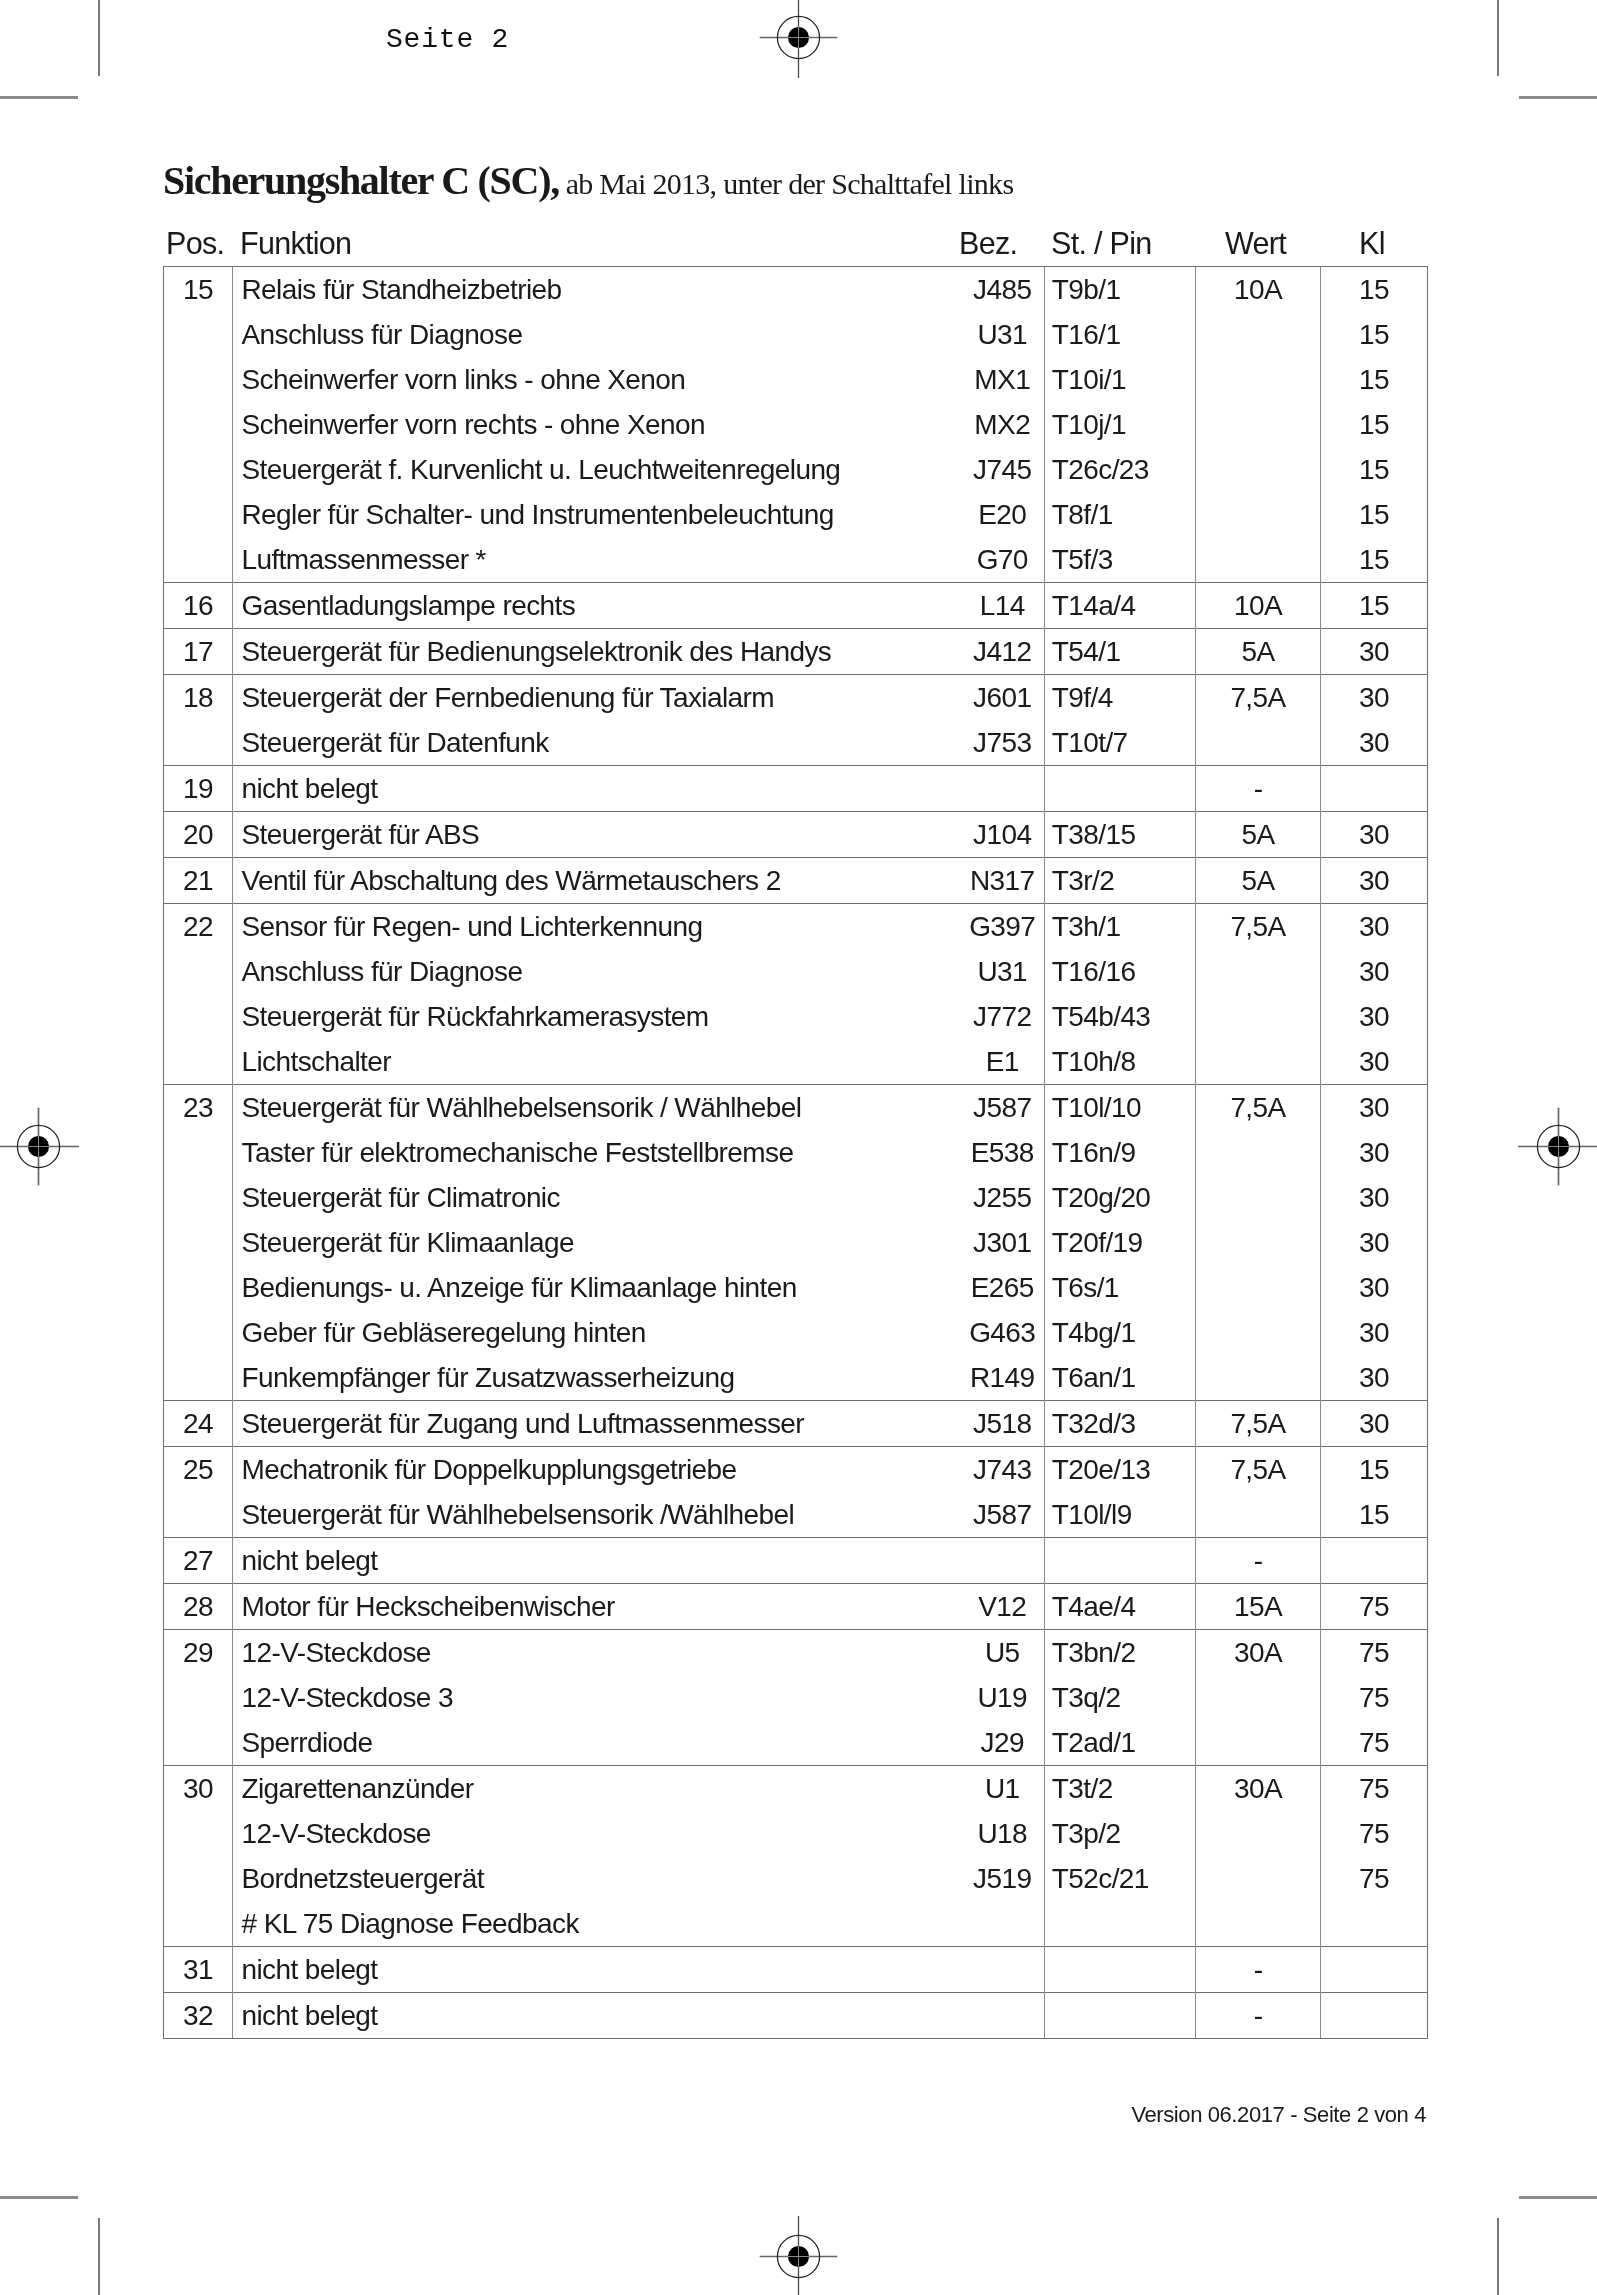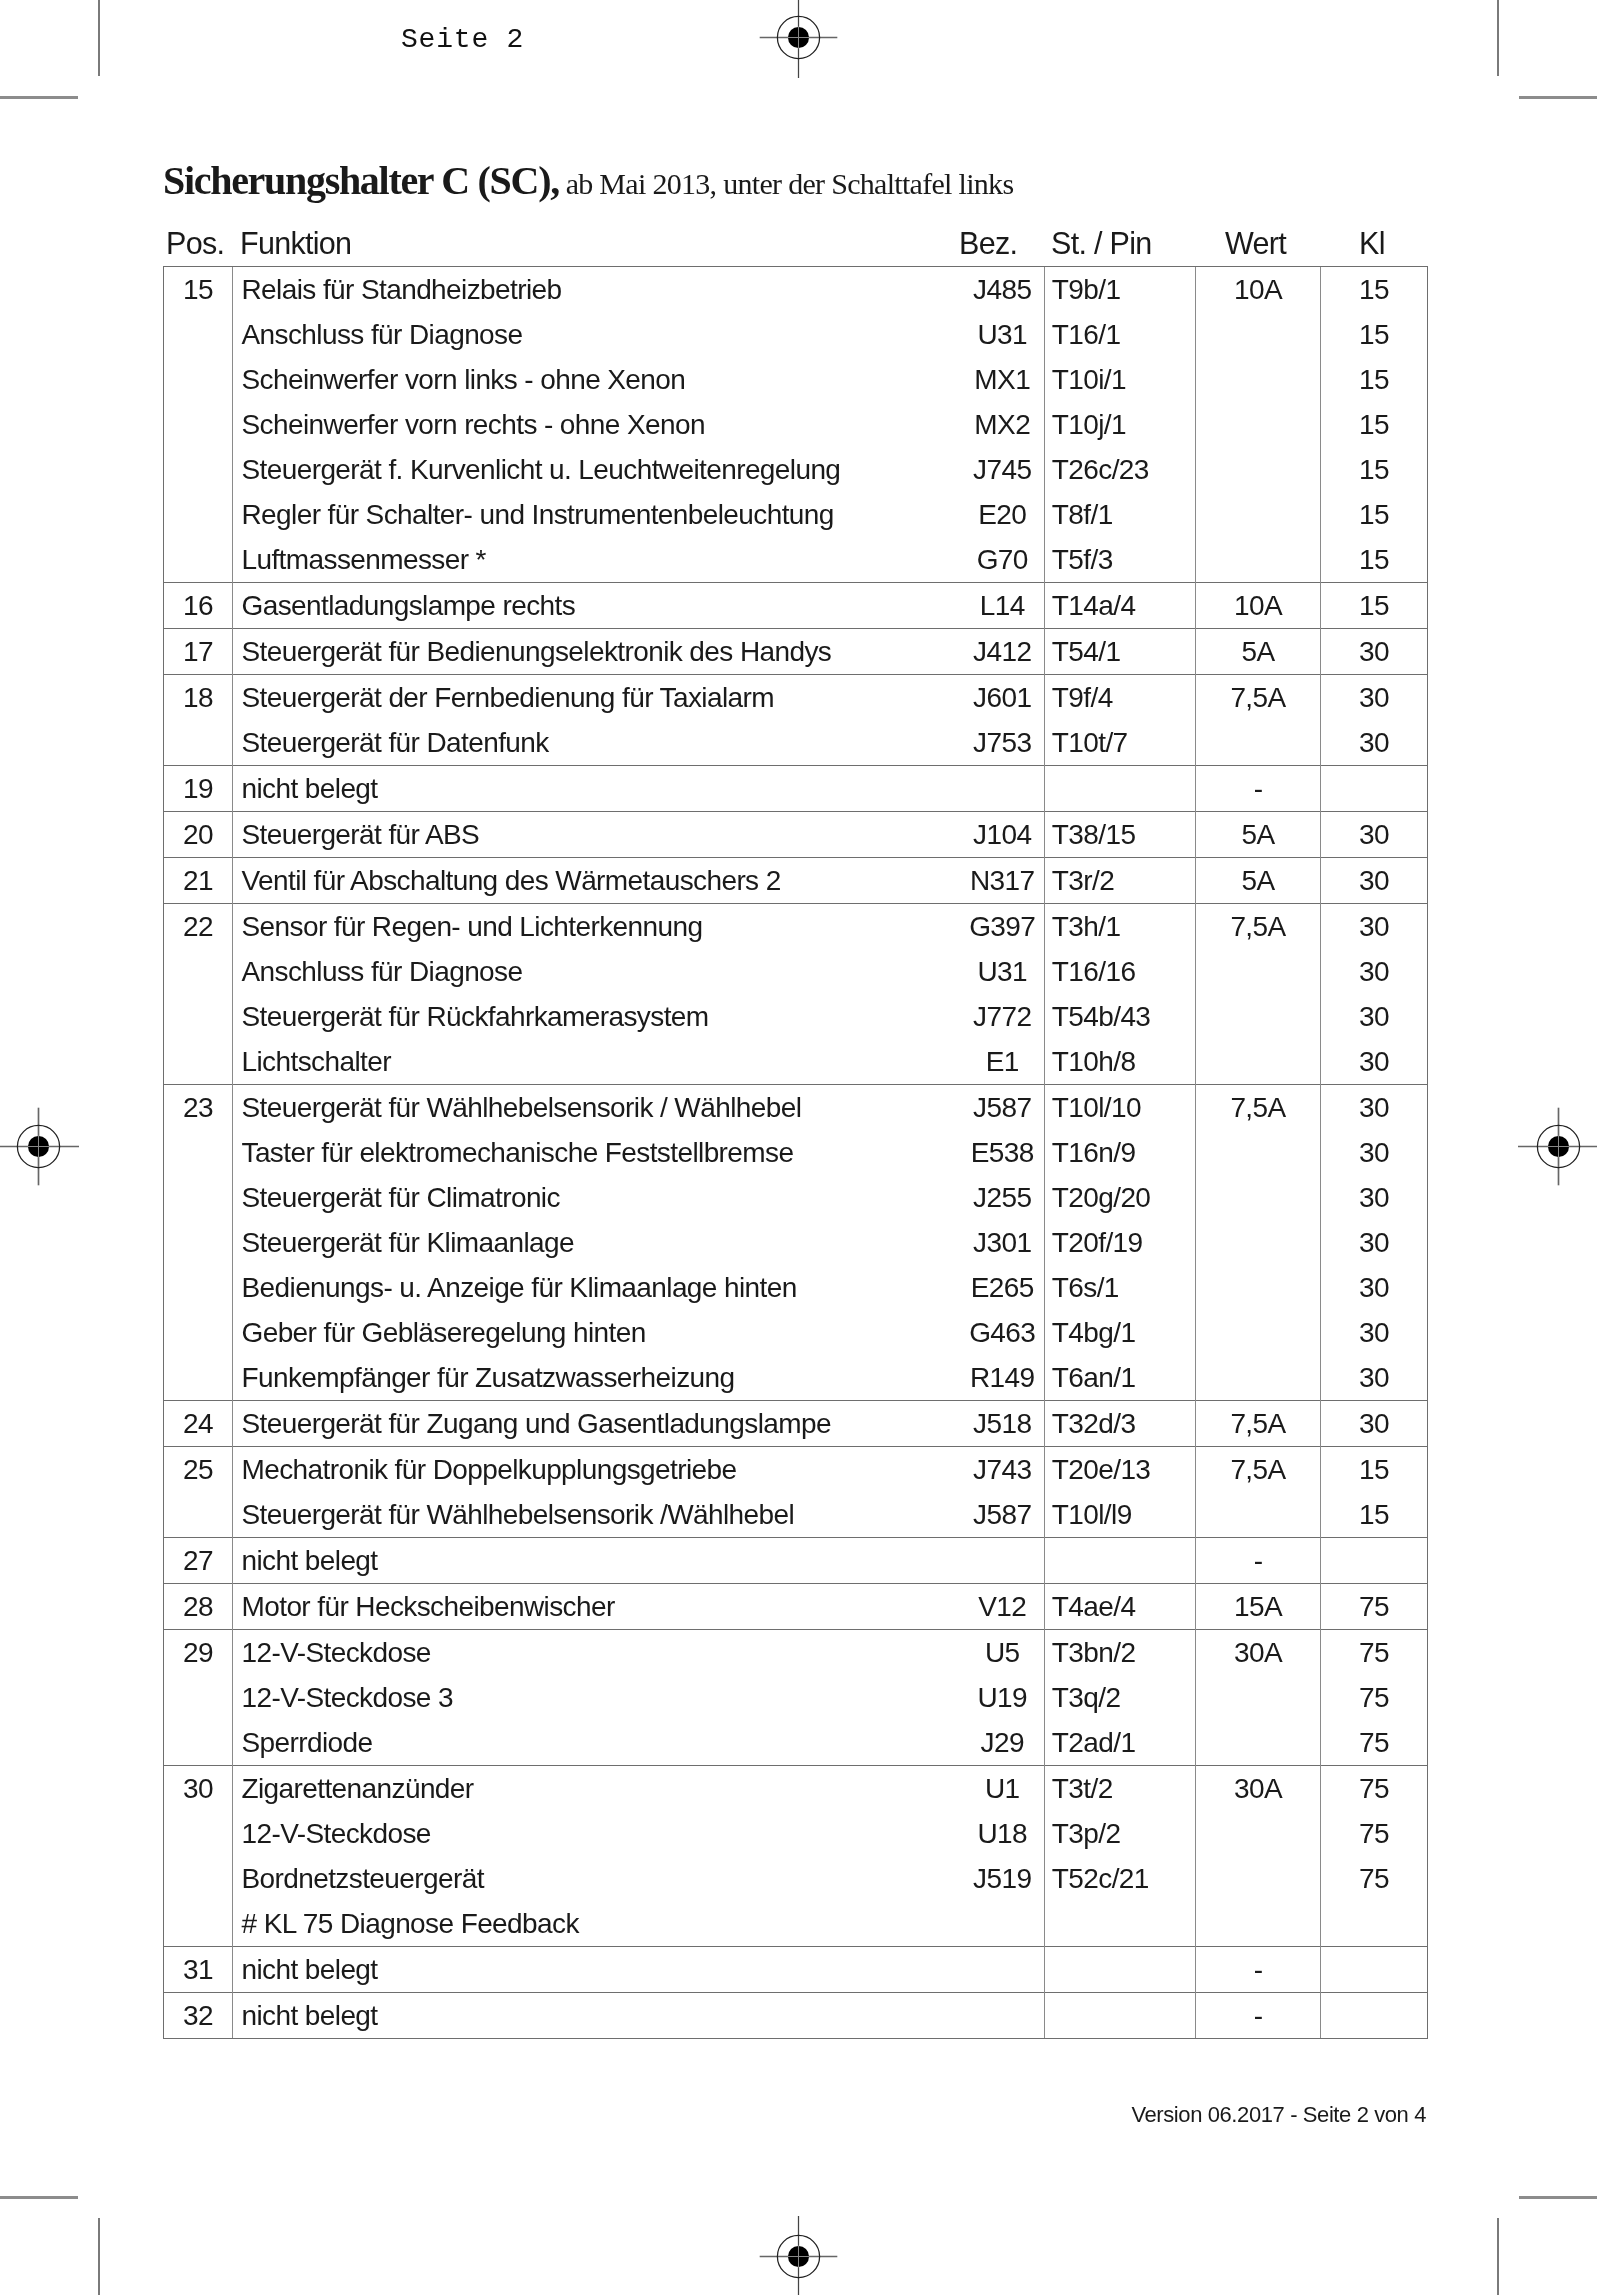--- a/index.html
+++ b/index.html
@@ -1,21 +1,21 @@
 <!DOCTYPE html>
 <html style="font-size:13.5px"><head>
 <meta charset="utf-8">
 <style>
   html, body { margin: 0; padding: 0; background: #ffffff; }
   body { width: 1597px; height: 2295px; position: relative; overflow: hidden;
          font-family: "Liberation Sans", "DejaVu Sans", sans-serif; color: #1a1a1a; }
   .crop-v { position: absolute; width: 1.7px; background: #7a7a7a; }
   .crop-h { position: absolute; height: 2.5px; background: #8c8c8c; }
   .reg { position: absolute; width: 81px; height: 81px; }
-  .page-label { position: absolute; left: 401px; top: 24px; font-family: "Liberation Mono", "DejaVu Sans Mono", monospace;
+  .page-label { position: absolute; left: 386px; top: 24px; font-family: "Liberation Mono", "DejaVu Sans Mono", monospace;
                 font-size: 28px; letter-spacing: 0.8px; color: #111; }
   .title { position: absolute; left: 163px; top: 157px; white-space: nowrap; font-family: Liberation Serif, serif; }
   .title-main { font-size: 40px; font-weight: bold; letter-spacing: -1.3px; color: #1a1a1a; }
   .title-sub { font-size: 30px; letter-spacing: -0.7px; color: #1a1a1a; }
   .hdr { position: absolute; top: 226px; font-size: 30.5px; letter-spacing: -0.7px; white-space: nowrap; }
   table.fuse { position: absolute; left: 163px; top: 266px; width: 1264px; border-collapse: collapse;
                font-size: 28px; letter-spacing: -0.6px; table-layout: fixed; }
   table.fuse td { padding: 0; height: 45px; line-height: 45px; white-space: nowrap; vertical-align: middle; overflow: visible; }
   table.fuse col.c-pos { width: 69px; }
   table.fuse col.c-fn { width: 728px; }
@@ -299,21 +299,21 @@
       <tr>
         <td class="pos b-outer-l"></td>
         <td class="fn b-div">Funkempfänger für Zusatzwasserheizung</td>
         <td class="bez">R149</td>
         <td class="pin b-div">T6an/1</td>
         <td class="wert b-div"></td>
         <td class="kl b-div b-outer-r">30</td>
       </tr>
       <tr class="grp-start">
         <td class="pos b-outer-l">24</td>
-        <td class="fn b-div">Steuergerät für Zugang und Gasentladungslampe</td>
+        <td class="fn b-div">Steuergerät für Zugang und Luftmassenmesser</td>
         <td class="bez">J518</td>
         <td class="pin b-div">T32d/3</td>
         <td class="wert b-div">7,5A</td>
         <td class="kl b-div b-outer-r">30</td>
       </tr>
       <tr class="grp-start">
         <td class="pos b-outer-l">25</td>
         <td class="fn b-div">Mechatronik für Doppelkupplungsgetriebe</td>
         <td class="bez">J743</td>
         <td class="pin b-div">T20e/13</td>

